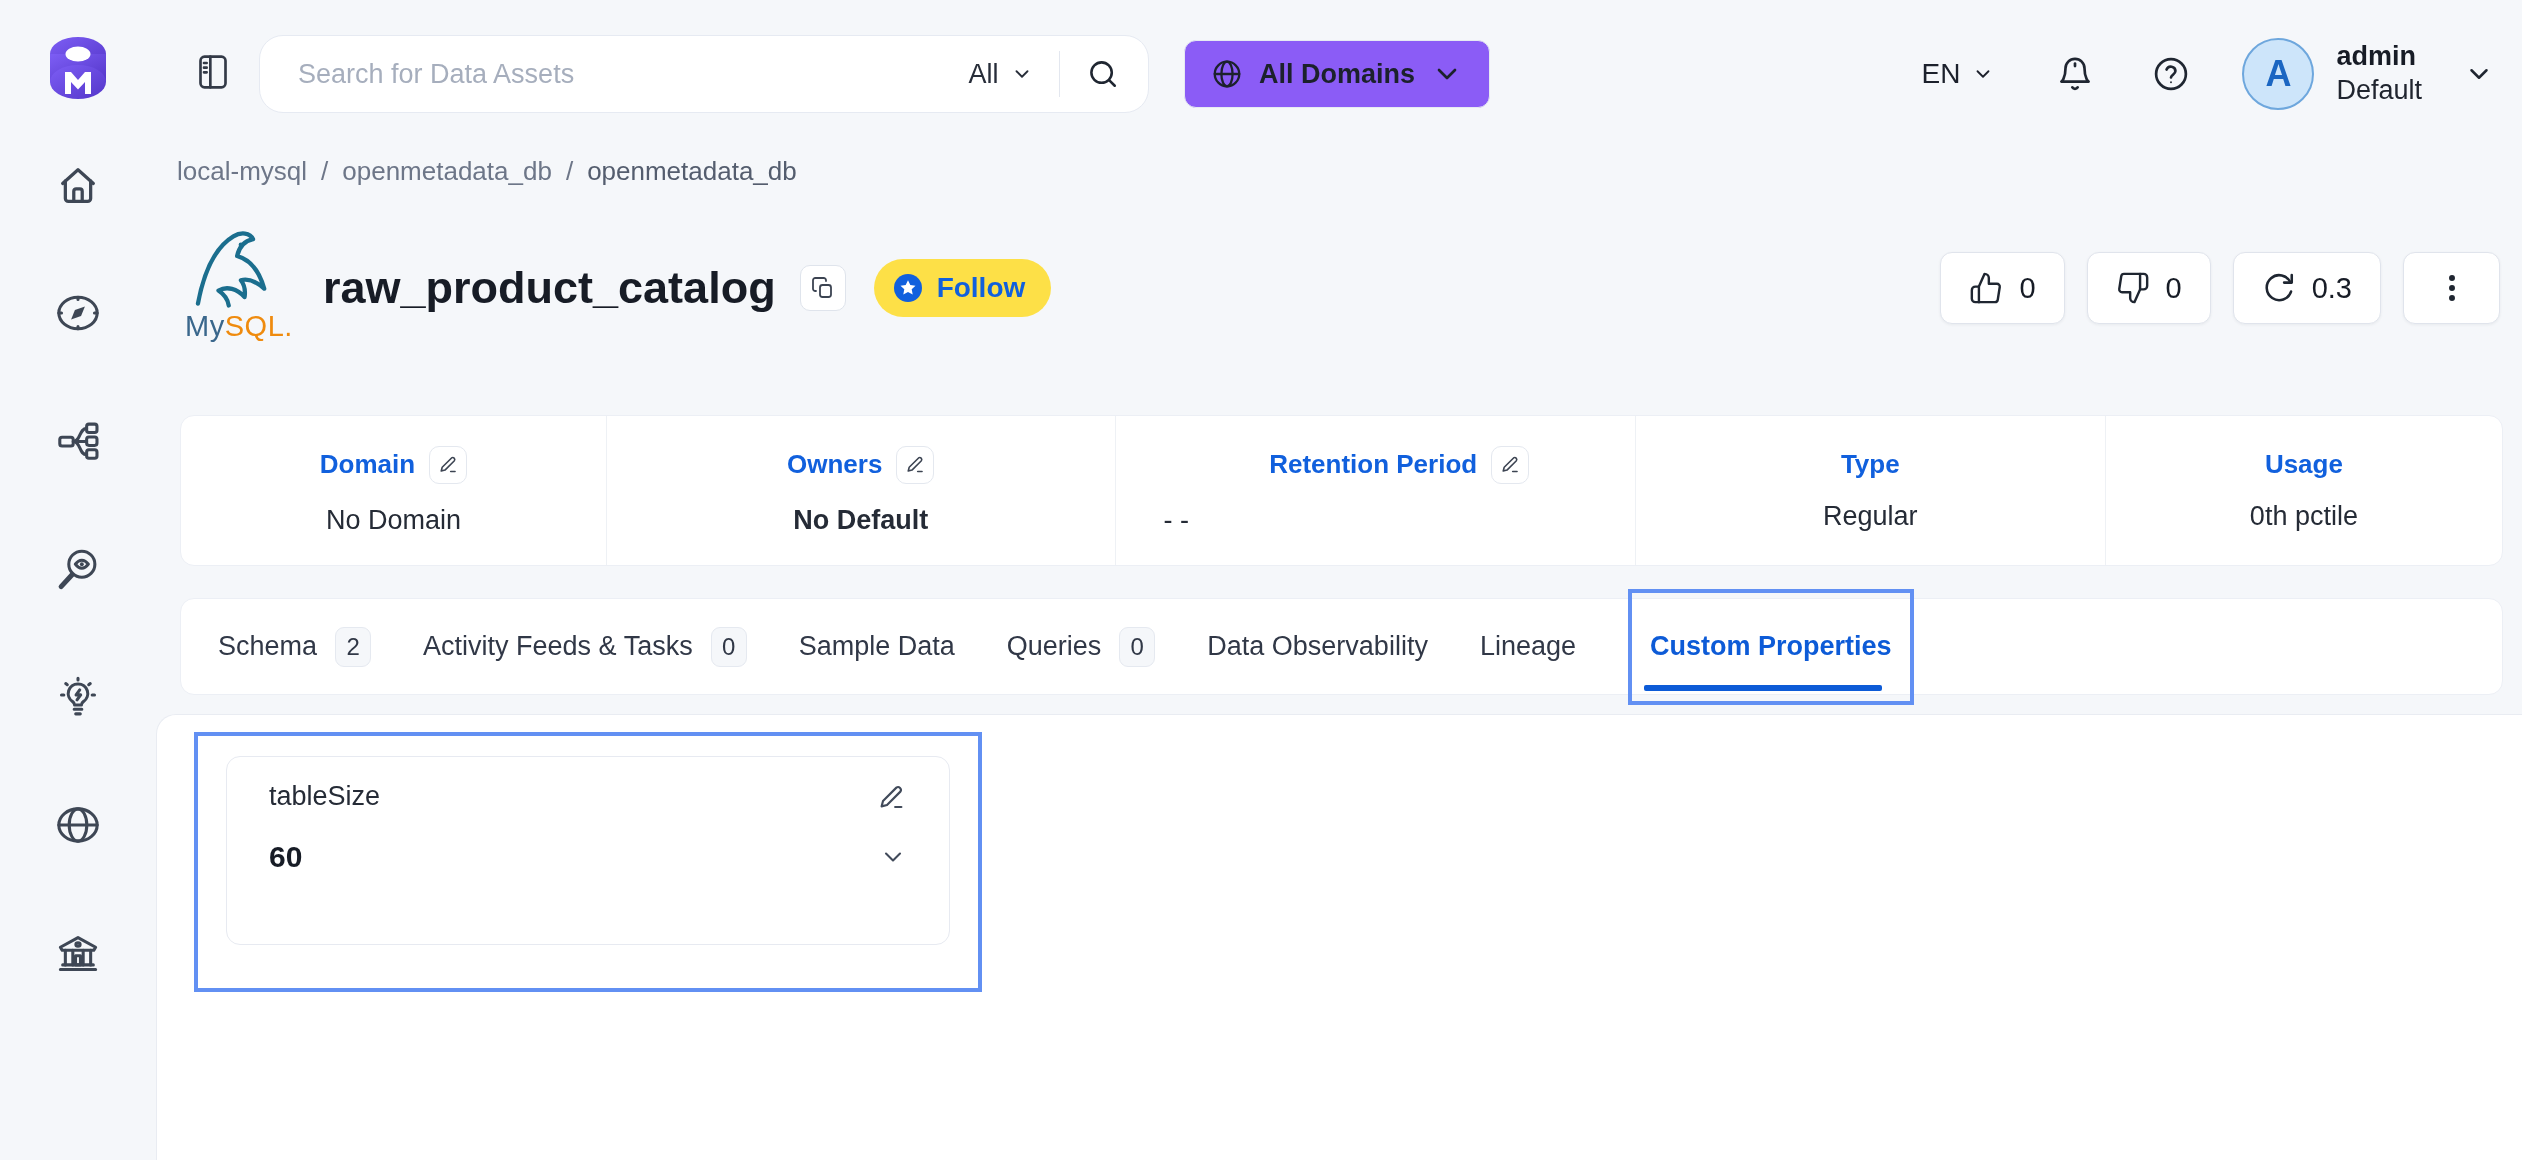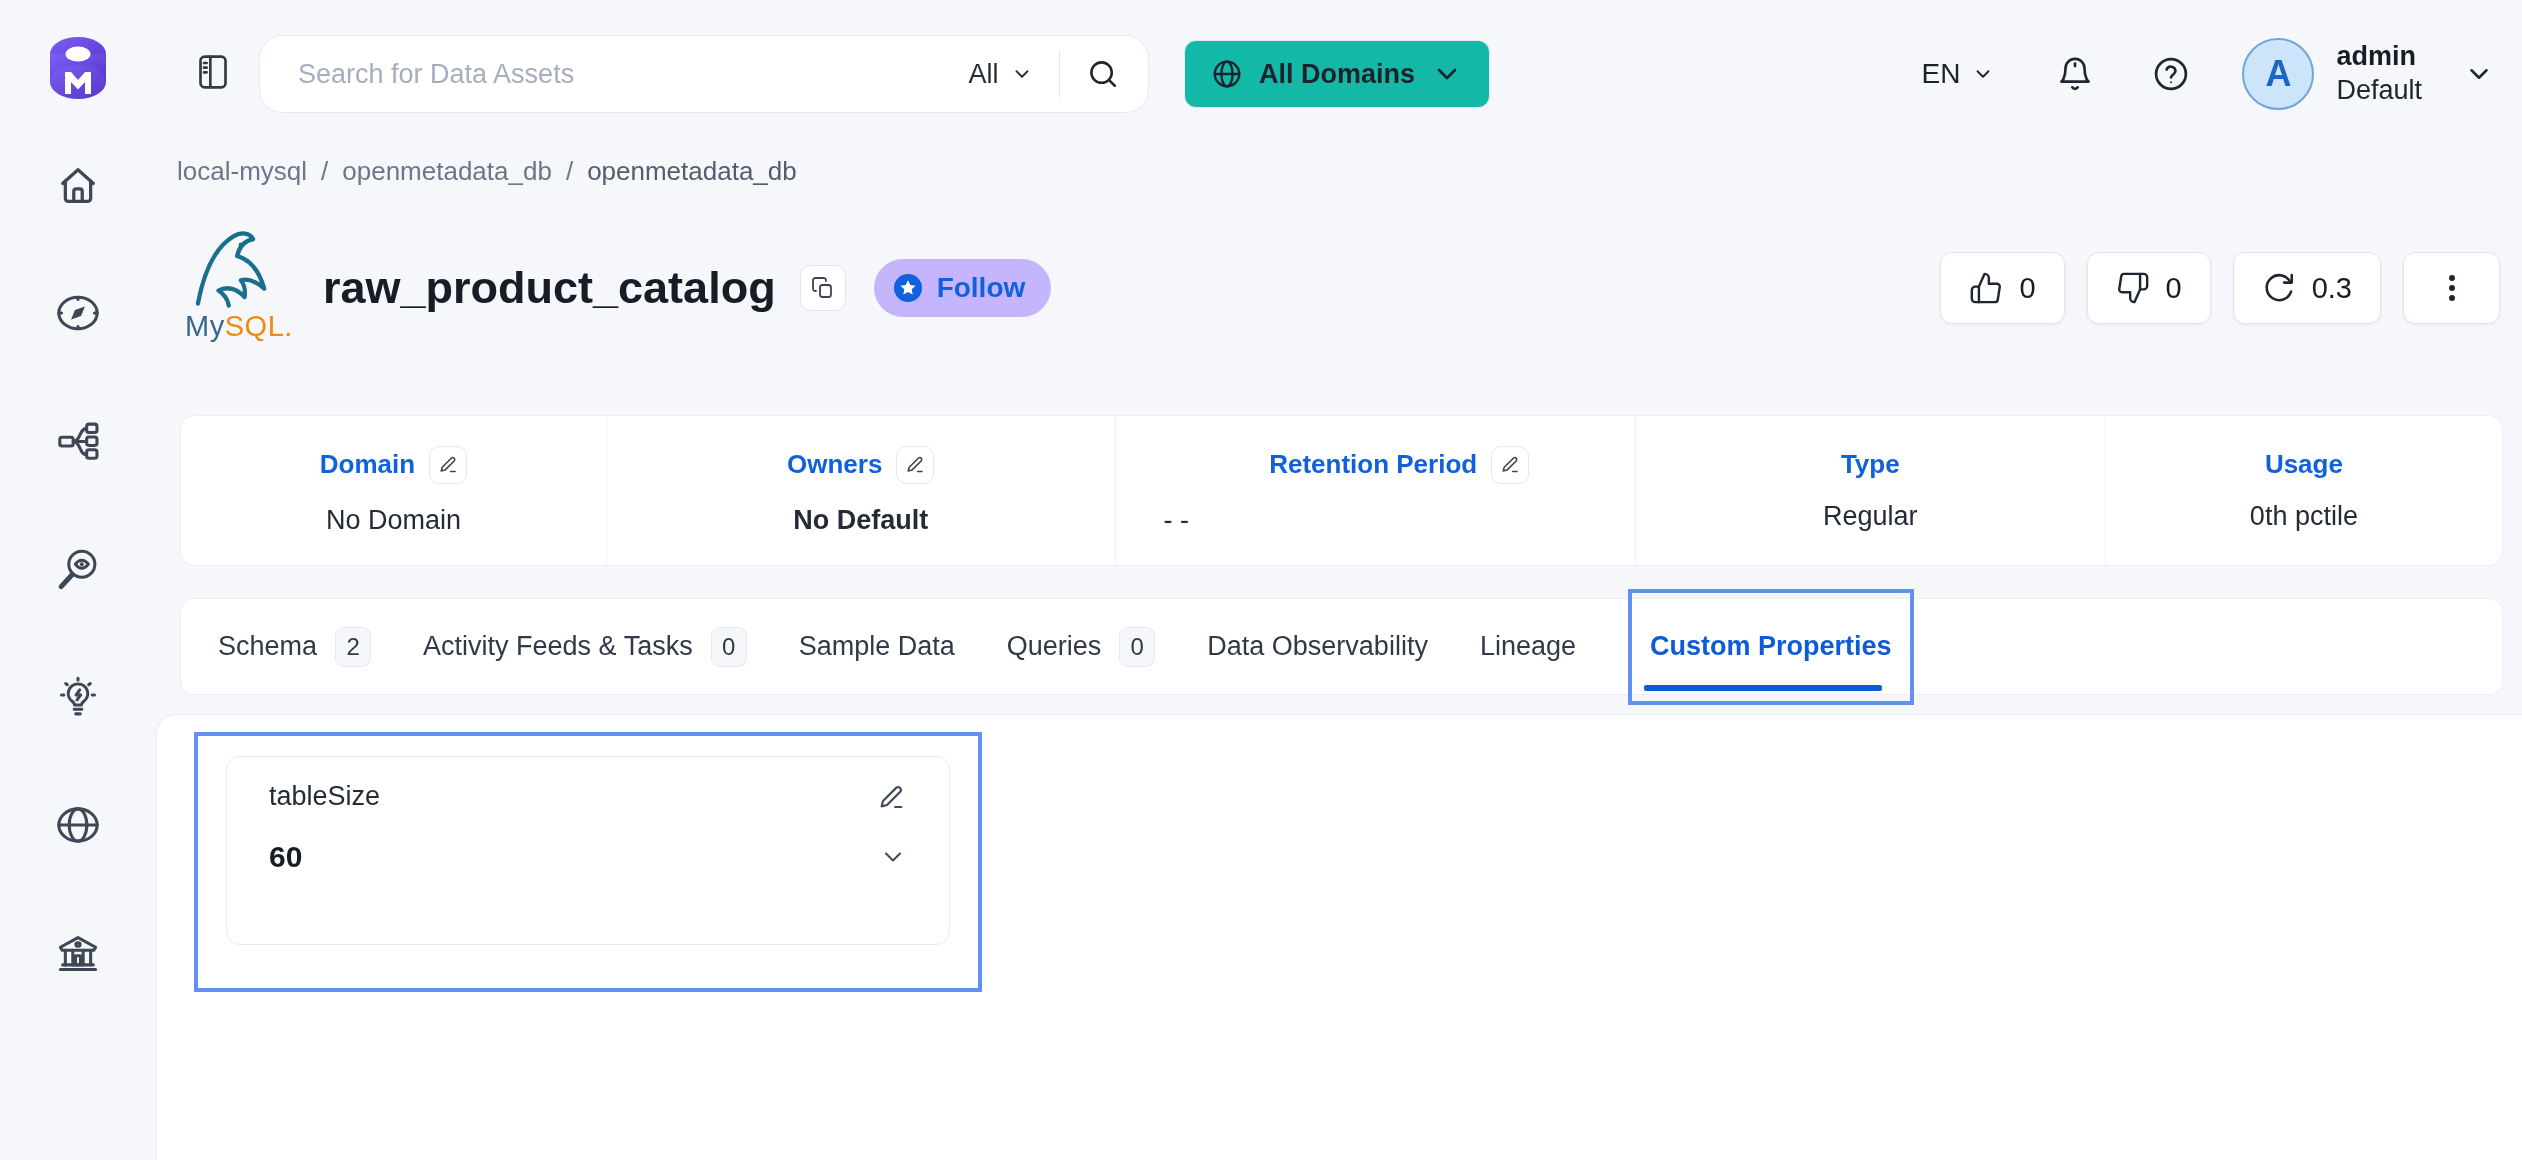--- a/index.html
+++ b/index.html
@@ -24,21 +24,21 @@
   .toggle-btn { margin-left:37px; width:40px; height:44px; color:#333a47; cursor:pointer; }
   .searchbar { margin-left:26px; width:890px; height:78px; background:#fff;
     border:1.5px solid #e6eaf2; border-radius:24px; display:flex; align-items:center;
     padding:0 28px 0 36px; }
   .searchbar input { flex:1; border:none; outline:none; font-size:27px; color:#2b3240;
     font-family:"Liberation Sans", sans-serif; background:transparent; }
   .searchbar input::placeholder { color:#a6aebd; }
   .search-scope { display:flex; align-items:center; gap:12px; font-size:27px; color:#272d39; cursor:pointer; }
   .search-divider { width:1.5px; height:46px; background:#e3e7ef; margin:0 26px; }
   .search-icon { width:34px; height:34px; color:#1f2631; cursor:pointer; }
-  .domains-btn { margin-left:35px; height:68px; background:#14b8a6; border:1.5px solid #e6eaf2;
+  .domains-btn { margin-left:35px; height:68px; background:#8b5cf6; border:1.5px solid #e6eaf2;
     border-radius:12px; display:flex; align-items:center; gap:16px; padding:0 26px;
     font-size:27px; font-weight:bold; color:#1c212c; cursor:pointer; }
   .domains-btn svg { width:32px; height:32px; }
   .topbar-spacer { flex:1; }
   .lang { display:flex; align-items:center; gap:12px; font-size:28px; color:#1c212c; cursor:pointer; }
   .icon-btn { width:38px; height:38px; color:#1f2631; cursor:pointer; }
   .icon-btn svg { width:38px; height:38px; }
   .bell { margin-left:62px; }
   .help { margin-left:58px; }
   .user-chip { margin-left:52px; margin-right:28px; display:flex; align-items:center; cursor:pointer; }
@@ -57,21 +57,21 @@
   .crumb-last { color:#545d6e; }
   .title-row { position:absolute; left:177px; top:220px; right:22px; height:136px;
     display:flex; align-items:center; }
   .mysql-logo { width:124px; height:132px; display:flex; flex-direction:column; align-items:center; }
   .mysql-word { font-size:29px; font-weight:normal; margin-top:-8px; letter-spacing:.5px; }
   .mysql-my { color:#3a678c; }
   .mysql-sql { color:#ef8b0e; }
   .page-title { margin-left:22px; font-size:45px; font-weight:bold; color:#171c26; }
   .copy-btn { margin-left:24px; width:46px; height:46px; background:#fff; border:1.5px solid #dfe4ec;
     border-radius:10px; display:flex; align-items:center; justify-content:center; color:#3c4452; cursor:pointer; }
-  .follow-btn { margin-left:28px; height:58px; background:#c4b5fd; border-radius:30px;
+  .follow-btn { margin-left:28px; height:58px; background:#fde047; border-radius:30px;
     display:flex; align-items:center; gap:13px; padding:0 26px 0 18px;
     font-size:28px; font-weight:bold; color:#1160dd; cursor:pointer; }
   .title-spacer { flex:1; }
   .pill-btn { height:72px; background:#fff; border:1.5px solid #e0e4ec; border-radius:12px;
     box-shadow:0 1px 3px rgba(22,32,52,.06); display:flex; align-items:center; gap:16px;
     padding:0 28px; margin-left:22px; font-size:29px; color:#171c26; cursor:pointer; }
   .pill-btn svg { width:34px; height:34px; color:#1f2631; }
   .kebab-btn { justify-content:center; width:97px; padding:0; }
 
   

